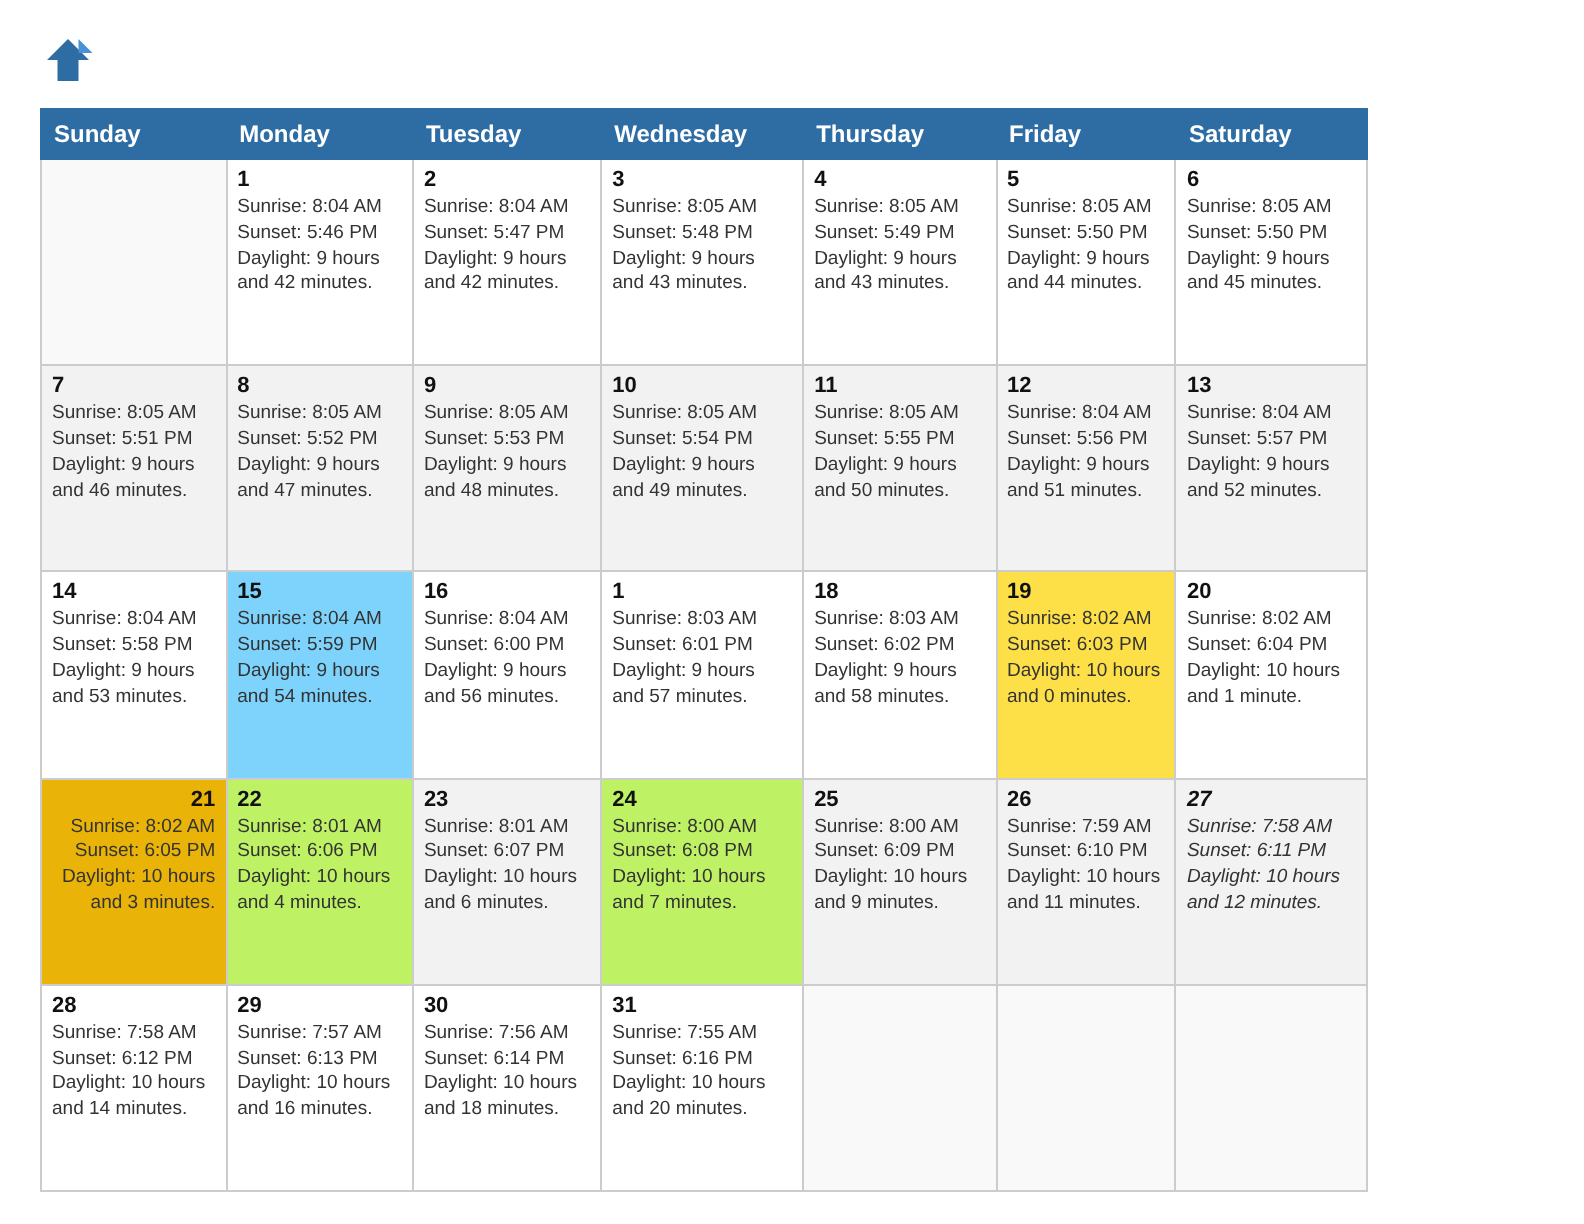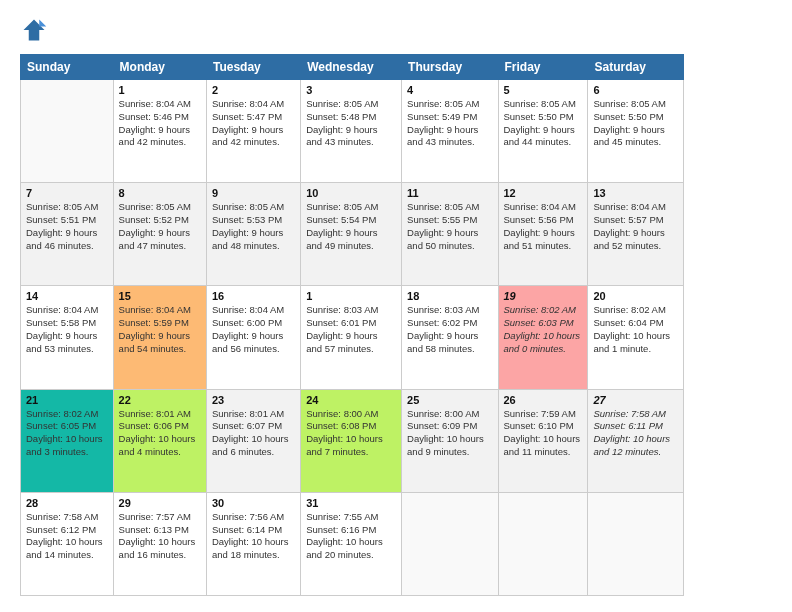--- a/index.html
+++ b/index.html
@@ -233,21 +233,21 @@
           </td>
         </tr>
         <tr>
           <td style="background: rgb(255, 255, 255);">
             <div class="day-number">14</div>
             <div class="cell-text" style="white-space: pre-line;">Sunrise: 8:04 AM
 Sunset: 5:58 PM
 Daylight: 9 hours
 and 53 minutes.</div>
           </td>
-          <td style="background: #fdba74;">
+          <td style="background: #7dd3fc;">
             <div class="day-number">15</div>
             <div class="cell-text" style="white-space: pre-line;">Sunrise: 8:04 AM
 Sunset: 5:59 PM
 Daylight: 9 hours
 and 54 minutes.</div>
           </td>
           <td style="background: rgb(255, 255, 255);">
             <div class="day-number">16</div>
             <div class="cell-text" style="white-space: pre-line;">Sunrise: 8:04 AM
 Sunset: 6:00 PM
@@ -261,37 +261,37 @@
 Daylight: 9 hours
 and 57 minutes.</div>
           </td>
           <td style="background: rgb(255, 255, 255);">
             <div class="day-number">18</div>
             <div class="cell-text" style="white-space: pre-line;">Sunrise: 8:03 AM
 Sunset: 6:02 PM
 Daylight: 9 hours
 and 58 minutes.</div>
           </td>
-          <td style="background: #fca5a5; font-style: italic;">
+          <td style="background: #fde047;">
             <div class="day-number">19</div>
             <div class="cell-text" style="white-space: pre-line;">Sunrise: 8:02 AM
 Sunset: 6:03 PM
 Daylight: 10 hours
 and 0 minutes.</div>
           </td>
           <td style="background: rgb(255, 255, 255);">
             <div class="day-number">20</div>
             <div class="cell-text" style="white-space: pre-line;">Sunrise: 8:02 AM
 Sunset: 6:04 PM
 Daylight: 10 hours
 and 1 minute.</div>
           </td>
         </tr>
         <tr>
-          <td style="background: #14b8a6;">
+          <td style="background: #eab308; text-align: right;">
             <div class="day-number">21</div>
             <div class="cell-text" style="white-space: pre-line;">Sunrise: 8:02 AM
 Sunset: 6:05 PM
 Daylight: 10 hours
 and 3 minutes.</div>
           </td>
           <td style="background: #bef264;">
             <div class="day-number">22</div>
             <div class="cell-text" style="white-space: pre-line;">Sunrise: 8:01 AM
 Sunset: 6:06 PM

